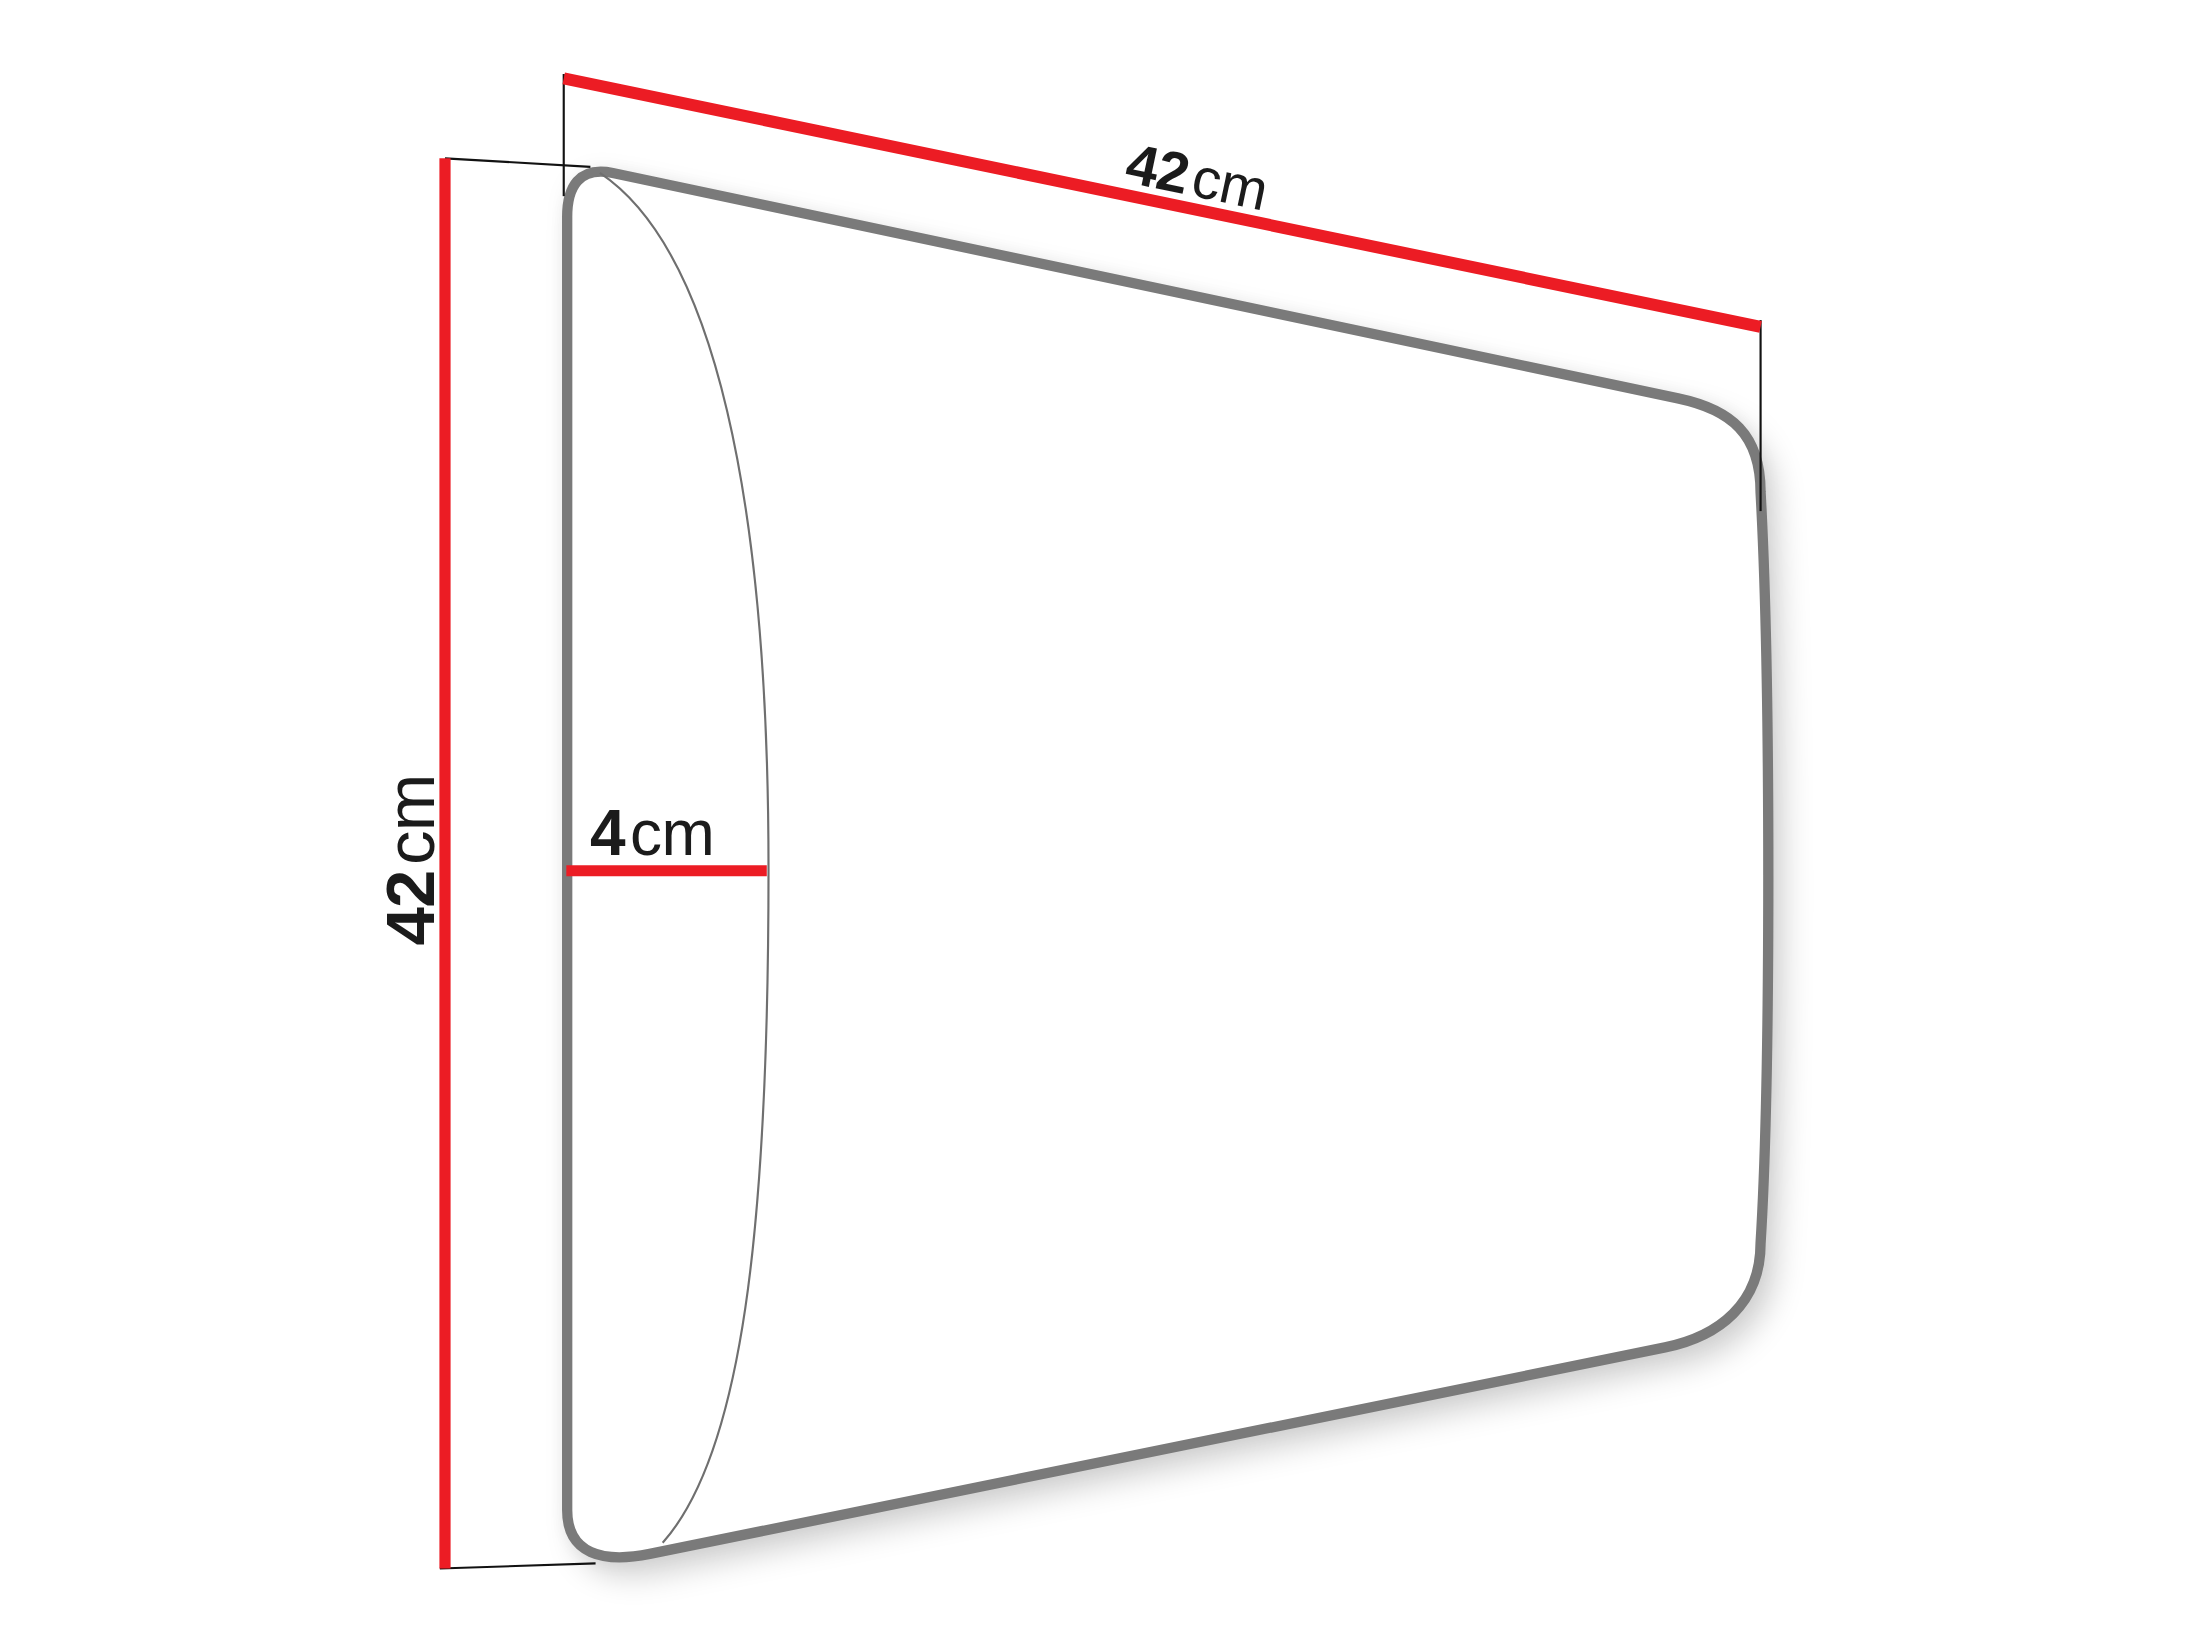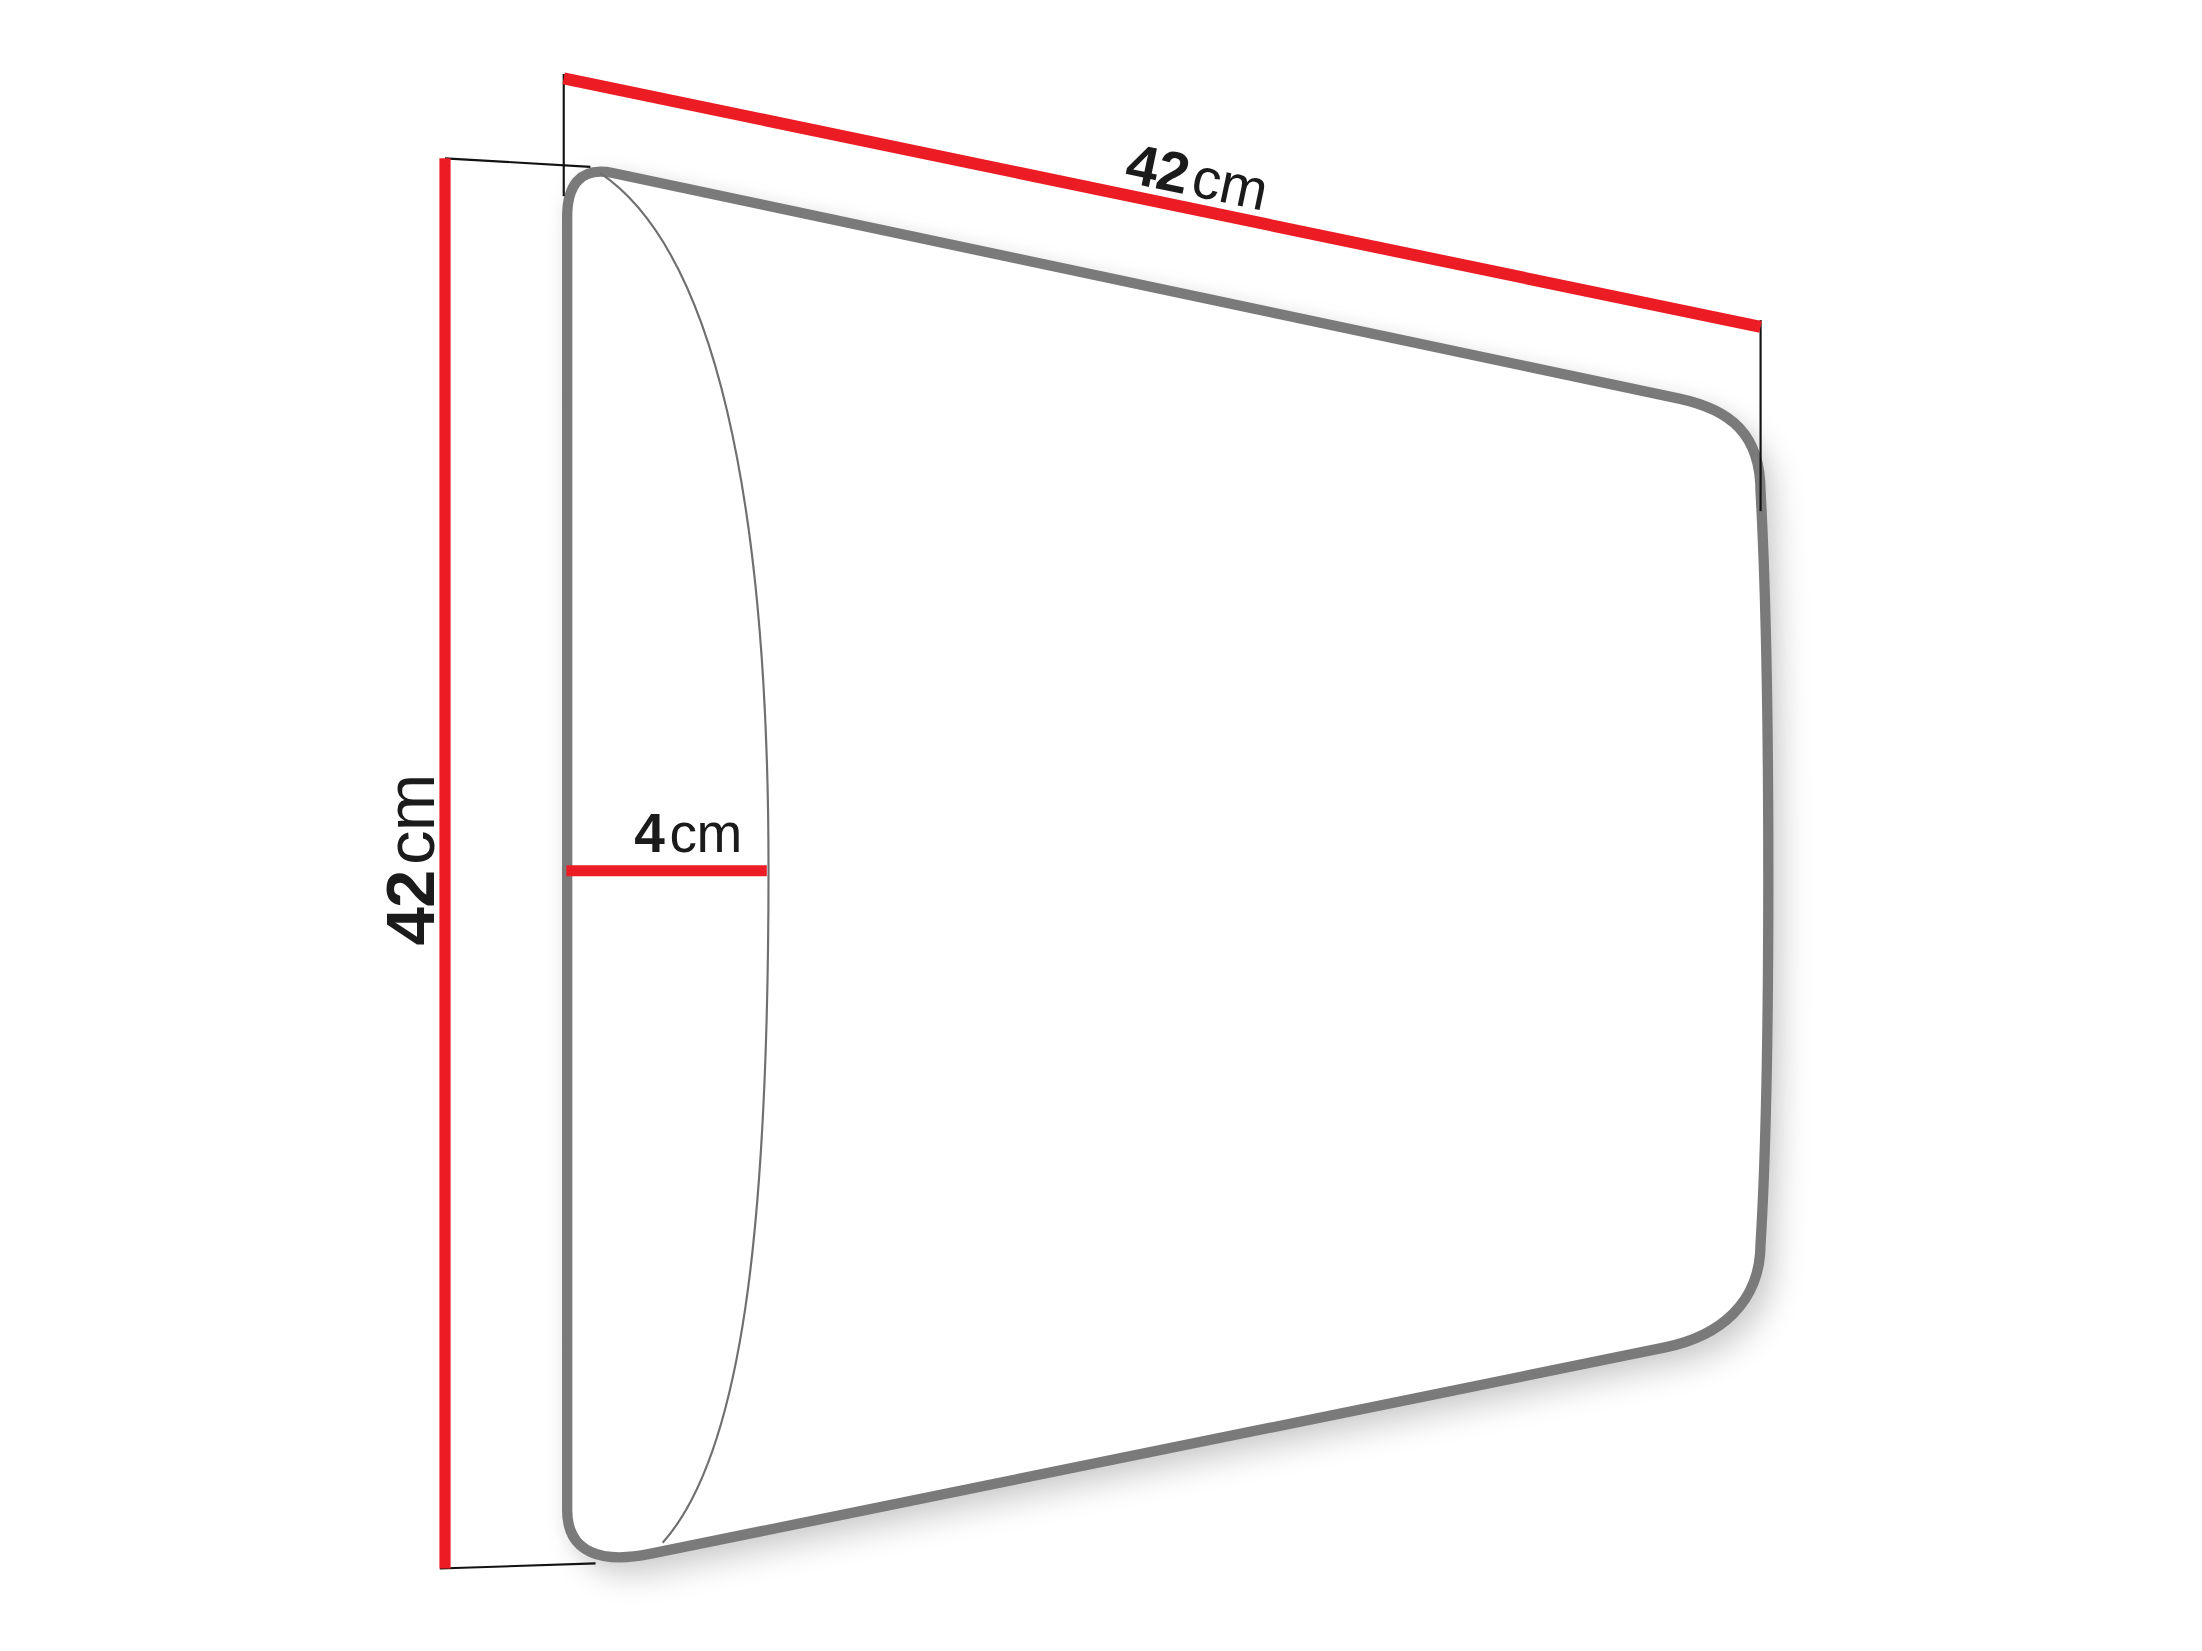--- a/index.html
+++ b/index.html
@@ -45,23 +45,23 @@
     font-size: 57px;
     transform: translate(-50%, -50%) rotate(11.9deg);
   }
   .dim-label.height {
     left: 410px;
     top: 860px;
     font-size: 69px;
     transform: translate(-50%, -50%) rotate(-90deg);
   }
   .dim-label.depth {
-    left: 688px;
+    left: 652px;
     top: 833px;
-    font-size: 55px;
+    font-size: 64px;
     transform: translate(-50%, -50%);
   }
 </style>
 </head>
 <body>
 
 <div id="canvas">
 
   <svg id="drawing-svg" viewBox="0 0 2560 1920" xmlns="http://www.w3.org/2000/svg">
 

